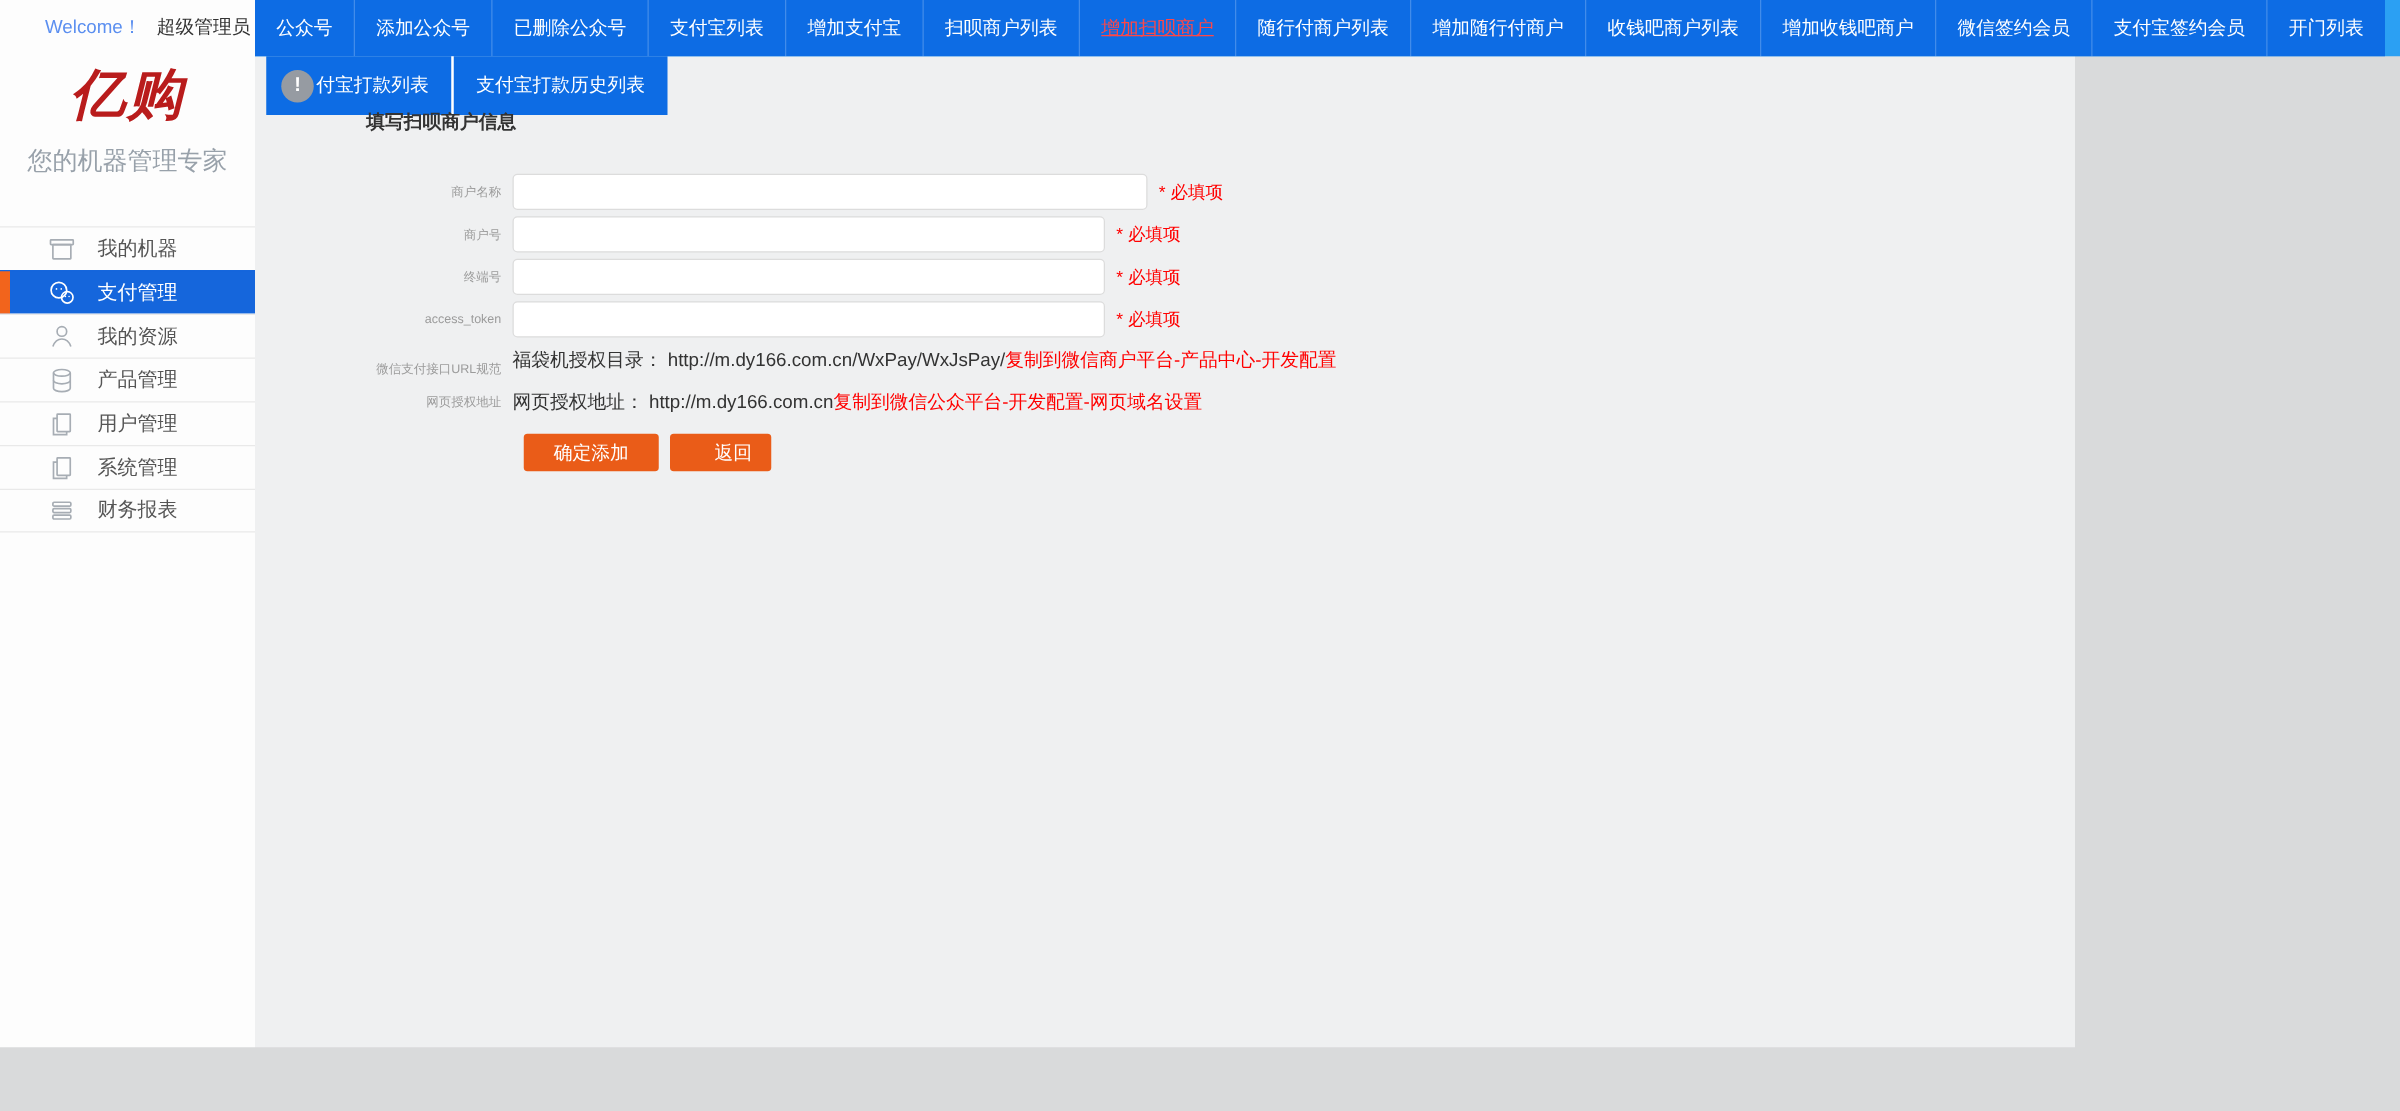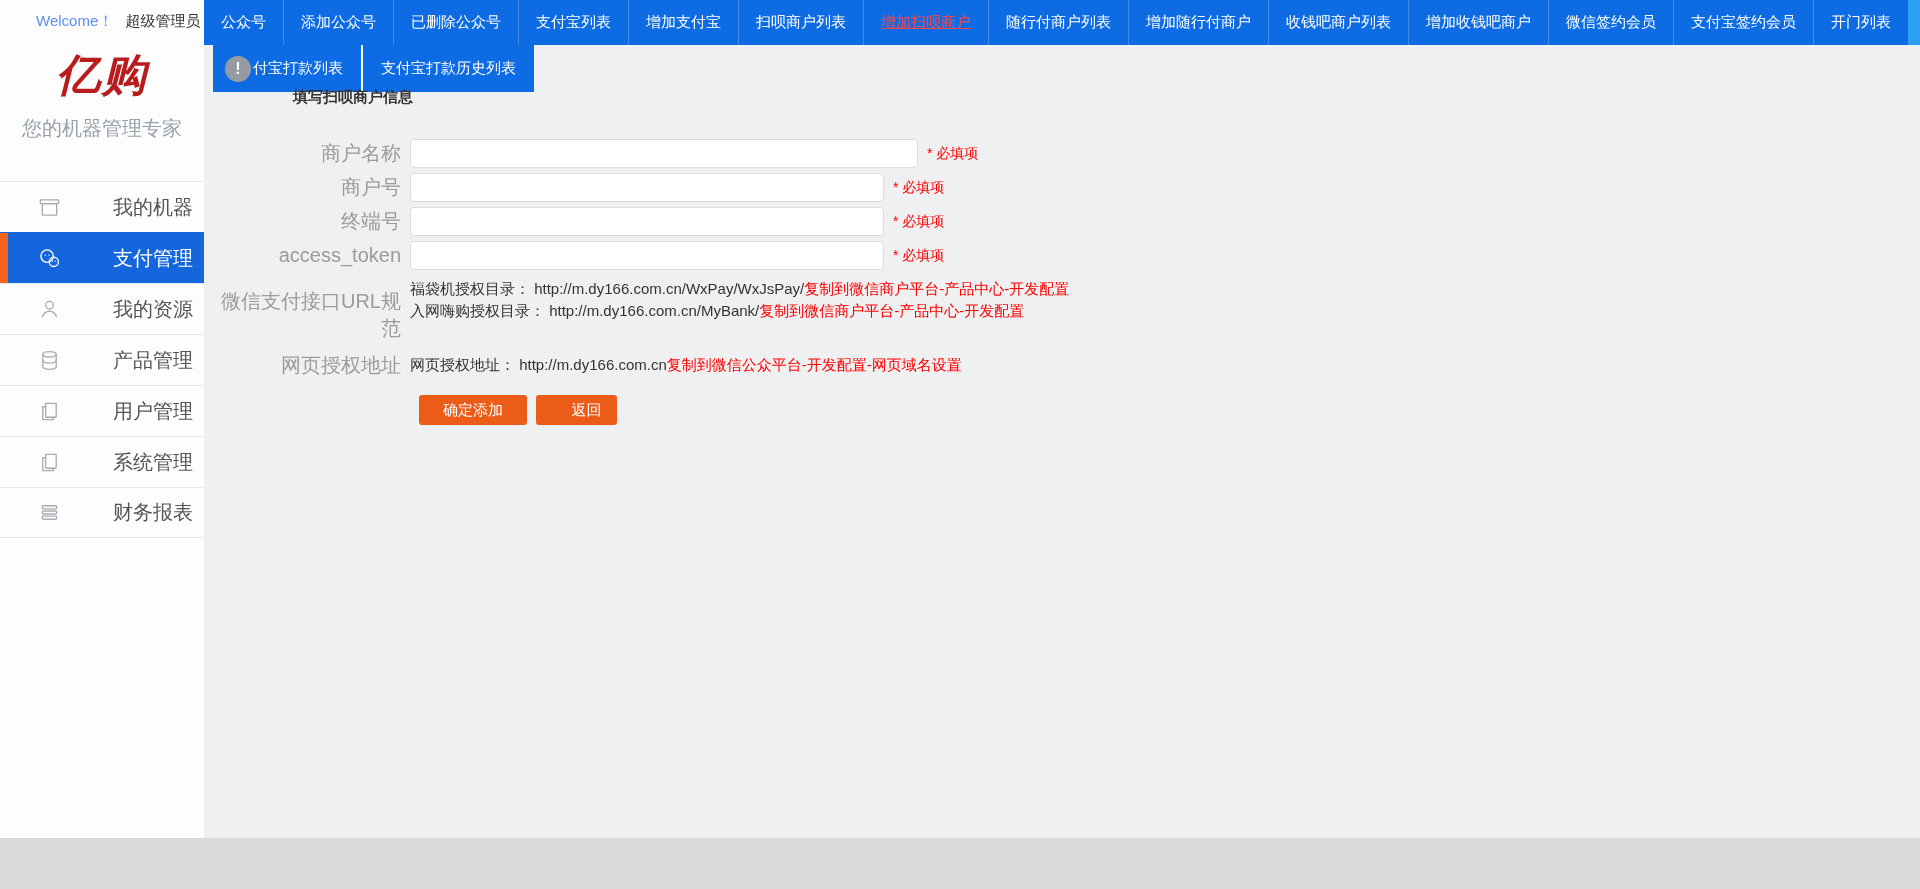--- a/index.html
+++ b/index.html
@@ -16,34 +16,34 @@
     padding-left:36px; font-size:15px; white-space:nowrap; }
   .welcome-row .w { color:#5b8ff0; }
   .welcome-row .u { color:#333; margin-left:8px; }
   .welcome-row .o { color:#9a9a9a; margin-left:10px; cursor:pointer; }
   .brand { position:absolute; left:0; top:46px; width:100%; text-align:center; }
   .brand .logo { font-size:44px; font-weight:700; font-style:italic;
     color:#b91c1c; letter-spacing:2px; }
   .brand .tagline { margin-top:10px; font-size:20px; color:#98a1aa; }
 
   .menu { position:absolute; left:0; top:181px; width:100%; }
-  .menu-item { display:flex; align-items:center; height:51px; padding-left:37px;
-    border-top:1px solid #e9e9e9; color:#555; font-size:20px; cursor:pointer;
-    position:relative; background:#fdfdfd;gap:35px; }
+  .menu-item { display:flex; align-items:center; height:35px; padding-left:37px;
+    border-top:1px solid #e9e9e9; color:#555; font-size:16px; cursor:pointer;
+    position:relative; background:#fdfdfd; }
   .menu-item:last-child { border-bottom:1px solid #e9e9e9; }
   .menu-item .mi-icon { width:24px; height:24px; margin-right:17px;
     display:flex; align-items:center; justify-content:center; color:#a7adb4; }
   .menu-item.active { background:#1566dc; color:#fff; border-top-color:#1566dc;text-align:center; }
   .menu-item.active .mi-icon { color:#fff; }
   .menu-item.active::before { content:""; position:absolute; left:0; top:0;
     width:8px; height:100%; background:#f2641c; }
   .mi-icon svg { stroke:currentColor; fill:none; stroke-width:1.4; }
 
   
-  .main { position:absolute; left:204px; top:0; width:1716px; height:838px;
+  .main { position:absolute; left:204px; top:0; width:1456px; height:838px;
     background:#eff0f1; }
 
   .navbar { position:absolute; left:0; top:0; width:1716px; height:45px;
     background:#2ba0f3; display:flex; }
   .nav-items { display:flex; height:45px; background:#0d6ce4; }
   .nav-item { display:flex; align-items:center; padding:0 17px; color:#fff;
     font-size:15px; white-space:nowrap; cursor:pointer;
     border-left:1px solid rgba(255,255,255,.22); }
   .nav-item:first-child { border-left:none; }
   .nav-item.active { color:#ff4747;text-decoration:underline; }
@@ -57,21 +57,21 @@
     background:rgba(158,158,158,.95); color:#fff; font-weight:700;
     font-size:16px; display:flex; align-items:center; justify-content:center;
     margin-right:2px; margin-left:-6px; }
 
   
   .form-title { position:absolute; left:89px; top:88px; font-size:15px;
     font-weight:600; color:#333; }
   .form { position:absolute; left:0; top:139px; width:100%; }
   .frow { display:flex; align-items:center; margin-bottom:5px; min-height:29px; }
   .flabel { width:206px; padding-right:9px; text-align:right; color:#9b9b9b;
-    font-size:20px; flex:none; }
+    font-size:10px; flex:none; }
   .finput { height:29px; border:1px solid #dcdcdc; border-radius:4px;
     background:#fff; outline:none; padding:0 8px; font-size:14px; color:#333; }
   .finput.wide { width:508px; }
   .finput.std  { width:474px; }
   .req { color:#f00; font-size:14px; margin-left:9px; white-space:nowrap; }
 
   .url-section { display:flex; margin-top:8px; }
   .url-lines { font-size:15px; color:#333; line-height:21.5px; }
   .url-lines .red, .webauth .red { color:#f00; }
   .url-label { padding-top:10px; }
@@ -231,23 +231,20 @@
         <input class="finput std" type="text" value="" style="">
         <span class="req">* 必填项</span>
       </div>
 
       <div class="url-section">
         <span class="flabel url-label">微信支付接口URL规范</span>
         <div class="url-lines">
           <div>
             <span>福袋机授权目录： http://m.dy166.com.cn/WxPay/WxJsPay/</span><span class="red">复制到微信商户平台-产品中心-开发配置</span>
           </div>
-          <div>
-            <span>入网嗨购授权目录： http://m.dy166.com.cn/MyBank/</span><span class="red">复制到微信商户平台-产品中心-开发配置</span>
-          </div>
         </div>
       </div>
 
       <div class="webauth">
         <span class="flabel">网页授权地址</span>
         <span>网页授权地址： http://m.dy166.com.cn</span>
           <span class="red">复制到微信公众平台-开发配置-网页域名设置</span>
       </div>
 
       <div class="btn-row">

